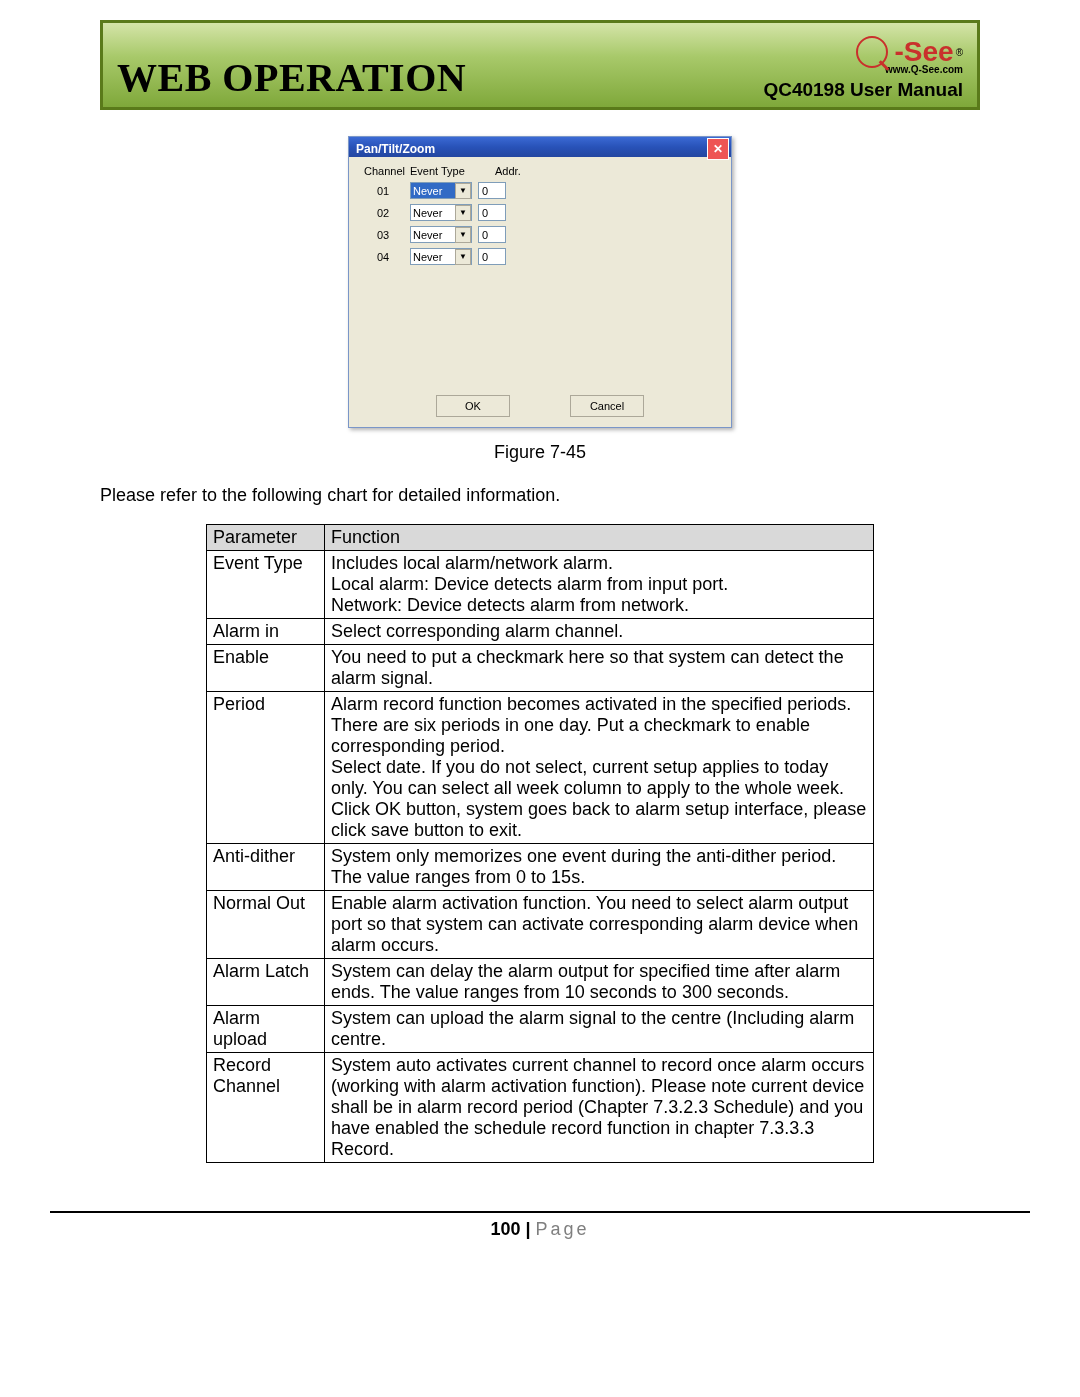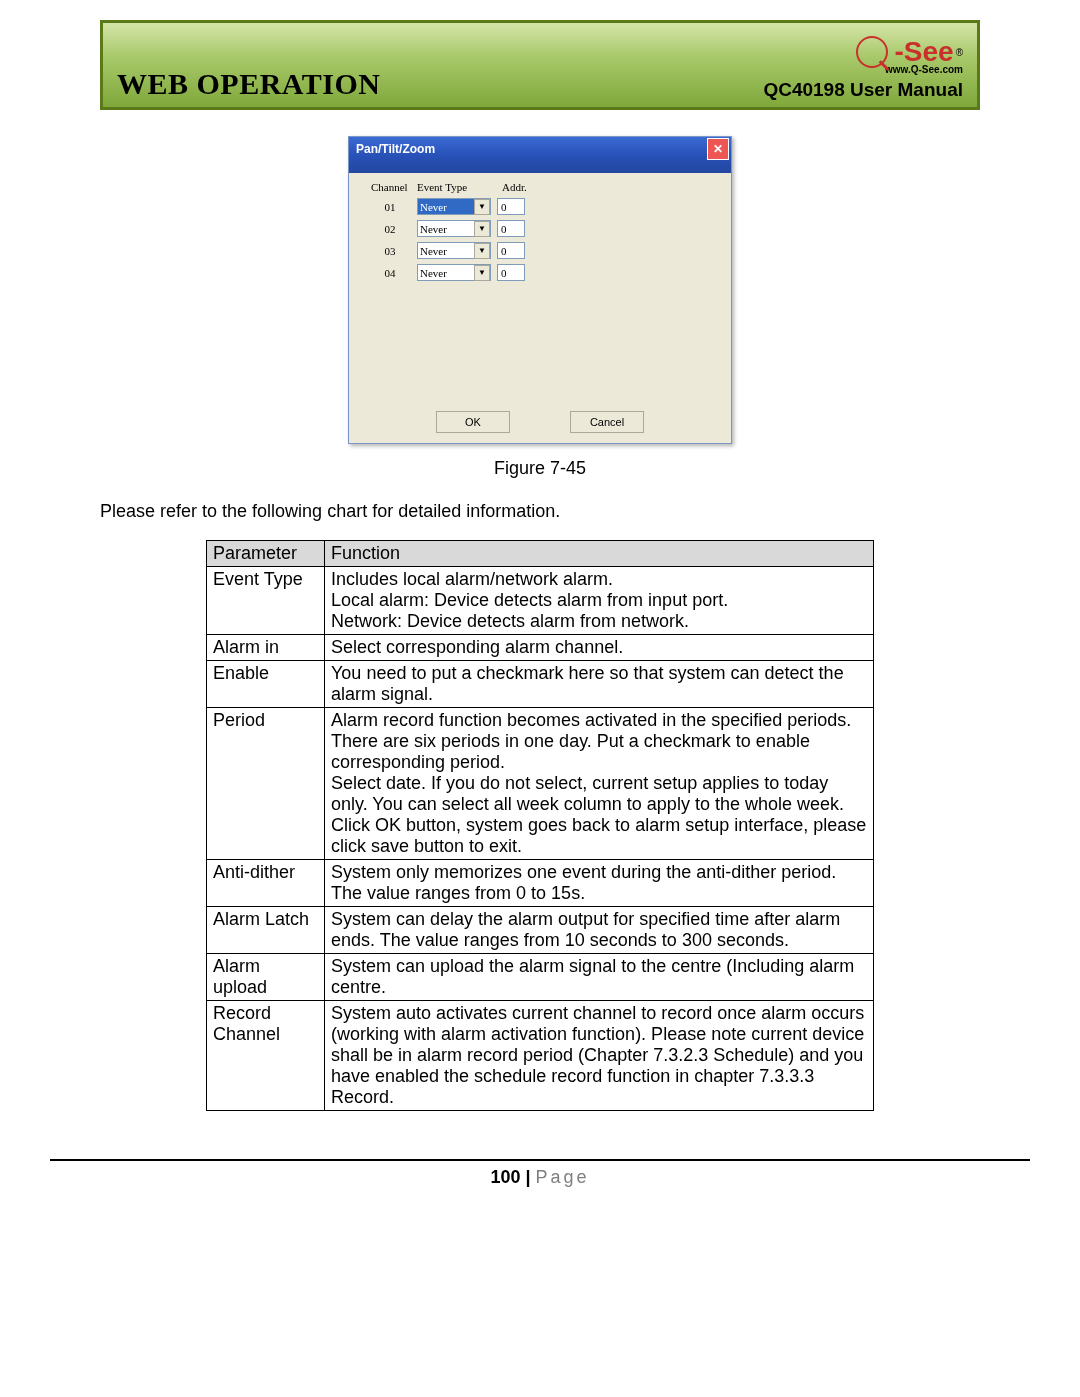--- a/index.html
+++ b/index.html
@@ -21,21 +21,21 @@
     padding: 8px 14px 6px 14px;
     position: relative;
     display: flex;
     justify-content: space-between;
     align-items: flex-end;
     height: 90px;
     box-sizing: border-box;
   }
   .header-title {
     font-family: "Times New Roman", serif;
-    font-size: 30px;
+    font-size: 40px;
     font-weight: bold;
     color: #000;
     font-variant: small-caps;
     letter-spacing: 0.5px;
   }
   .header-right {
     text-align: right;
     display: flex;
     flex-direction: column;
     align-items: flex-end;
@@ -96,63 +96,63 @@
     width: 382px;
     border: 1px solid #7a96c8;
     background: #ece9d8;
     box-shadow: 2px 2px 4px rgba(0,0,0,0.3);
   }
   .dialog-titlebar {
     background: linear-gradient(to bottom, #3b6ad4, #2852b8 50%, #2346a0);
     color: #fff;
     font-size: 12px;
     font-weight: bold;
-    padding: 4px 0 16px 7px;
+    padding: 4px 0 0 7px;
     display: flex;
     justify-content: space-between;
     align-items: center;
     height: 16px;
   }
   .close-btn {
     width: 20px;
     height: 20px;
     background: #e55;
     border: 1px solid #fff;
     color: #fff;
     font-weight: bold;
     font-size: 12px;
     display: flex;
     align-items: center;
     justify-content: center;
     cursor: pointer;
     margin-right: 2px;
   }
   .dialog-body {
-    padding: 8px 22px;
-    font-family: Liberation Serif, serif;
+    padding: 8px 15px;
+    font-family: Liberation Sans, sans-serif;
     font-size: 11px;
     color: #000;
     height: 214px;
     position: relative;
   }
   .dlg-headers {
     display: flex;
     margin-bottom: 5px;
   }
   .dlg-headers span:nth-child(1){ width:46px; }
   .dlg-headers span:nth-child(2){ width:85px; }
   .dlg-headers span:nth-child(3){ width:40px; }
   .dlg-row {
     display: flex;
     align-items: center;
     margin-bottom: 5px;
   }
   .dlg-row .chnum { width:46px; text-align:center; padding-right:8px; box-sizing:border-box;}
   .evtype {
-    width: 74px;
+    width: 62px;
     height: 17px;
     font-size: 11px;
     border: 1px solid #7f9db9;
     background: #fff;
     box-sizing: border-box;
     padding: 0 2px;
     display:flex;
     align-items:center;
     justify-content:space-between;
   }
@@ -338,20 +338,24 @@
           <td>Period</td>
           <td style="white-space: pre-line;">Alarm record function becomes activated in the specified periods. There are six periods in one day. Put a checkmark to enable corresponding period.
 Select date. If you do not select, current setup applies to today only. You can select all week column to apply to the whole week.
 Click OK button, system goes back to alarm setup interface, please click save button to exit.</td>
         </tr>
         <tr>
           <td>Anti-dither</td>
           <td style="white-space: pre-line;">System only memorizes one event during the anti-dither period. The value ranges from 0 to 15s.</td>
         </tr>
         <tr>
+          <td>Normal Out</td>
+          <td style="white-space: pre-line;">Enable alarm activation function. You need to select alarm output port so that system can activate corresponding alarm device when alarm occurs.</td>
+        </tr>
+        <tr>
           <td>Alarm Latch</td>
           <td style="white-space: pre-line;">System can delay the alarm output for specified time after alarm ends. The value ranges from 10 seconds to 300 seconds.</td>
         </tr>
         <tr>
           <td>Alarm upload</td>
           <td style="white-space: pre-line; margin-left: 20px;">System can upload the alarm signal to the centre (Including alarm centre.</td>
         </tr>
         <tr>
           <td>Record Channel</td>
           <td style="white-space: pre-line;">System auto activates current channel to record once alarm occurs (working with alarm activation function). Please note current device shall be in alarm record period (Chapter 7.3.2.3 Schedule) and you have enabled the schedule record function in chapter 7.3.3.3 Record.</td>

